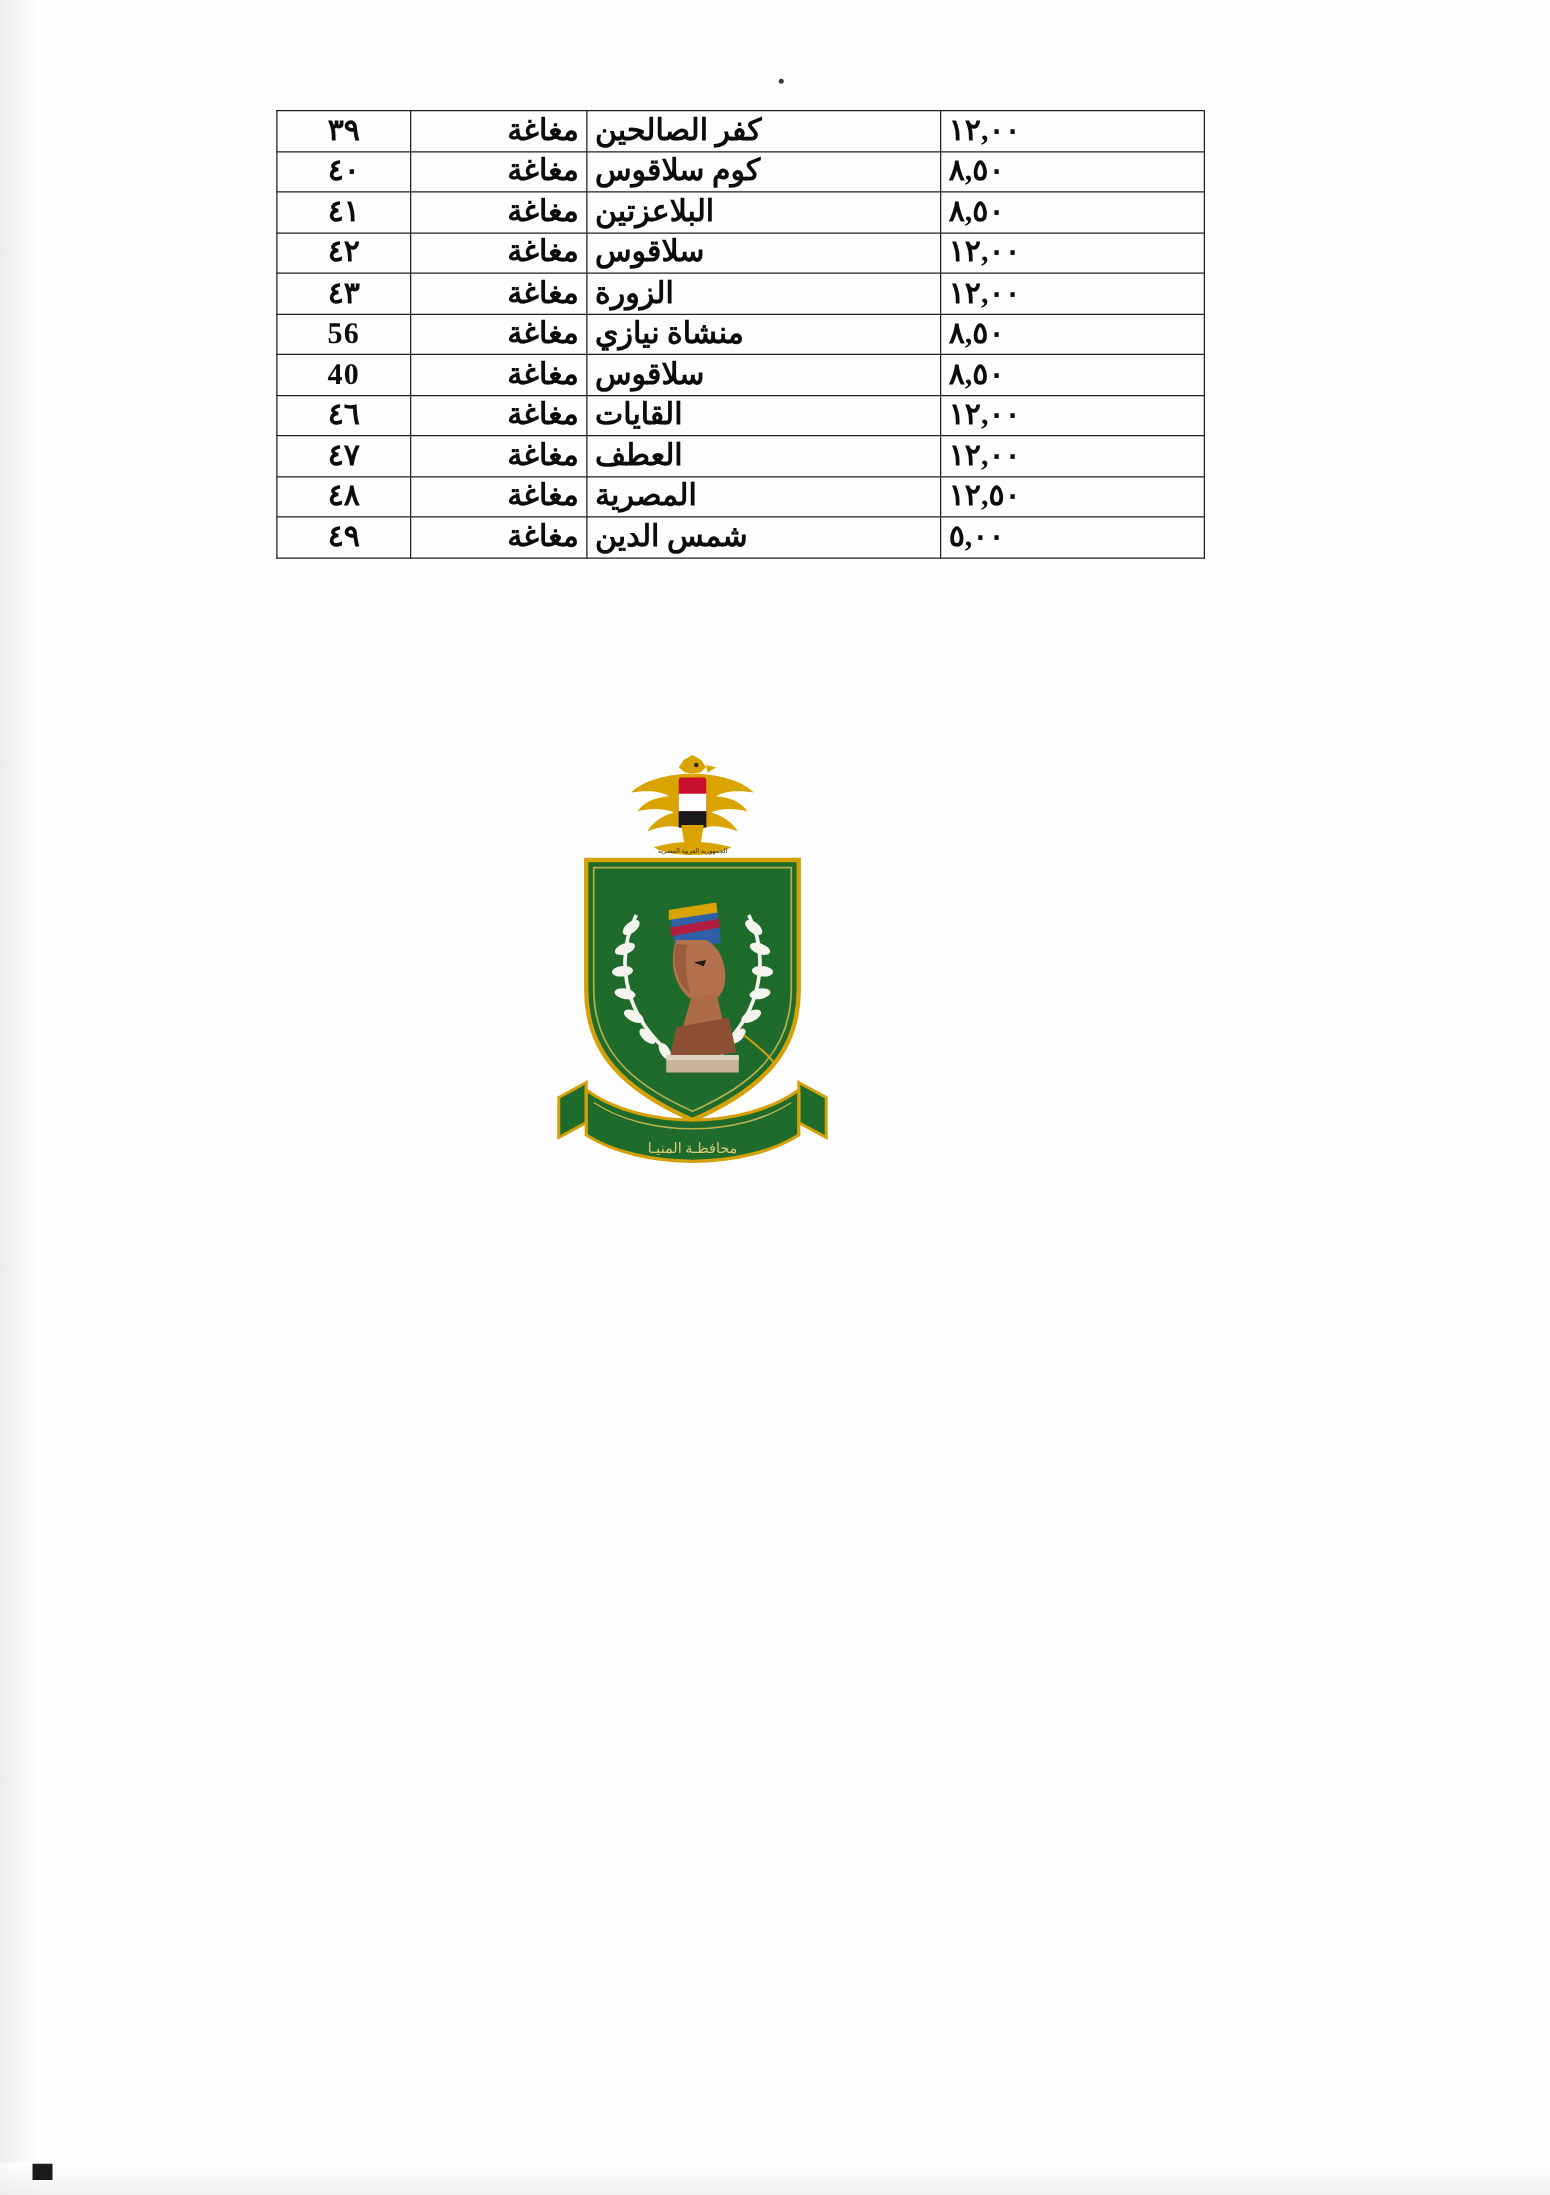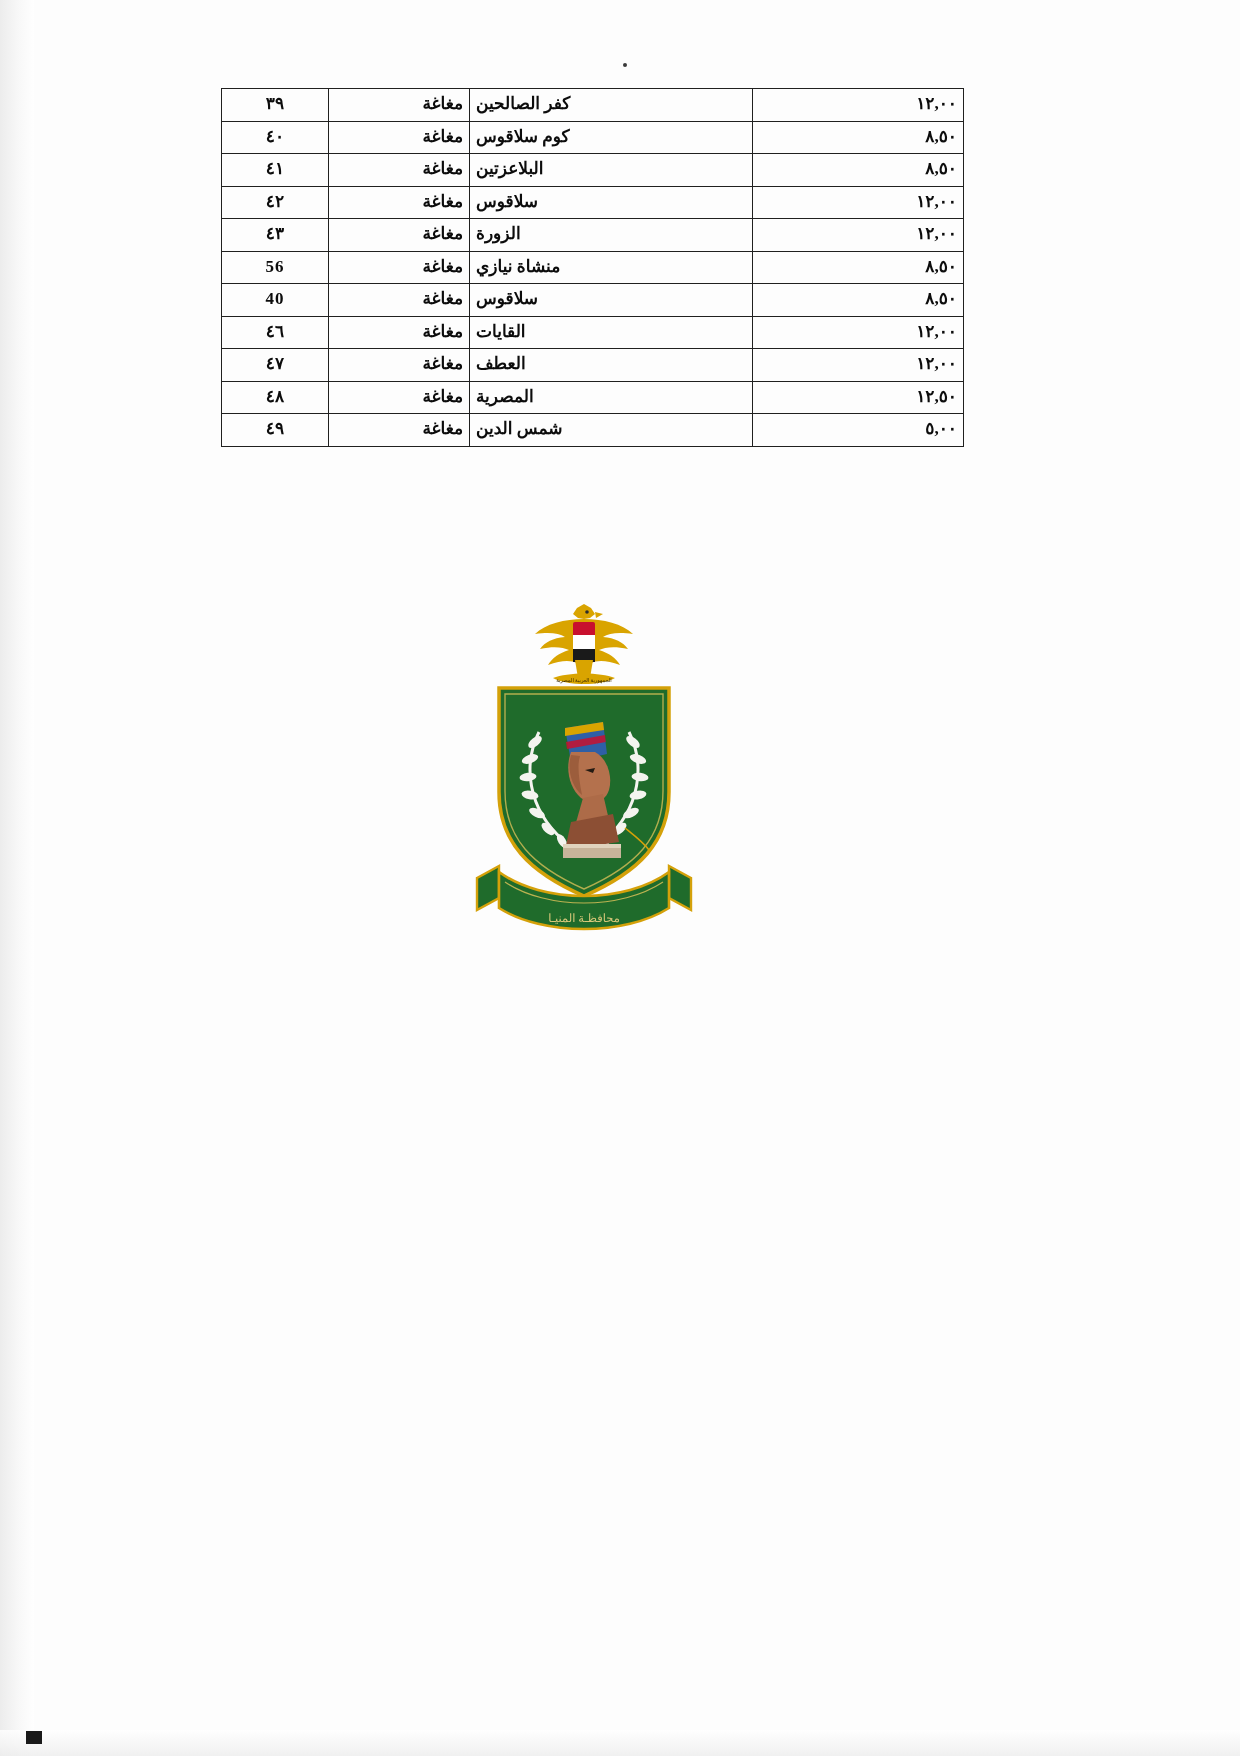--- a/index.html
+++ b/index.html
@@ -66,21 +66,21 @@
   table.data-table {
     border-collapse: collapse;
     width: 690px;
     table-layout: fixed;
     direction: rtl;
   }
   table.data-table td {
     border: 1px solid #20201f;
     height: 31.5px;
     padding: 0 6px;
-    font-size: 17px;
+    font-size: 24px;
     line-height: 1.1;
     vertical-align: middle;
     font-family: "Liberation Serif", serif;
     font-weight: 700;
     color: #0c0c0c;
   }
   td.col-idx {
     width: 94px;
     text-align: center;
     letter-spacing: 1px;
@@ -88,29 +88,29 @@
   td.col-markaz {
     width: 128px;
   }
   td.col-name {
     width: 270px;
     text-align: left;
     padding-right: 12px;
   }
   td.col-value {
     width: 198px;
-    text-align: right;
+    text-align: left;
     letter-spacing: 1.5px;
     margin-left: 16px;
   }
 
   
   .emblem {
     position: absolute;
-    left: 453px;
+    left: 423px;
     top: 592px;
     width: 262px;
     height: 350px;
     text-decoration: underline;
   }
   .emblem svg { display: block; width: 100%; height: 100%; }
 </style>
 </head>
 <body>
 

